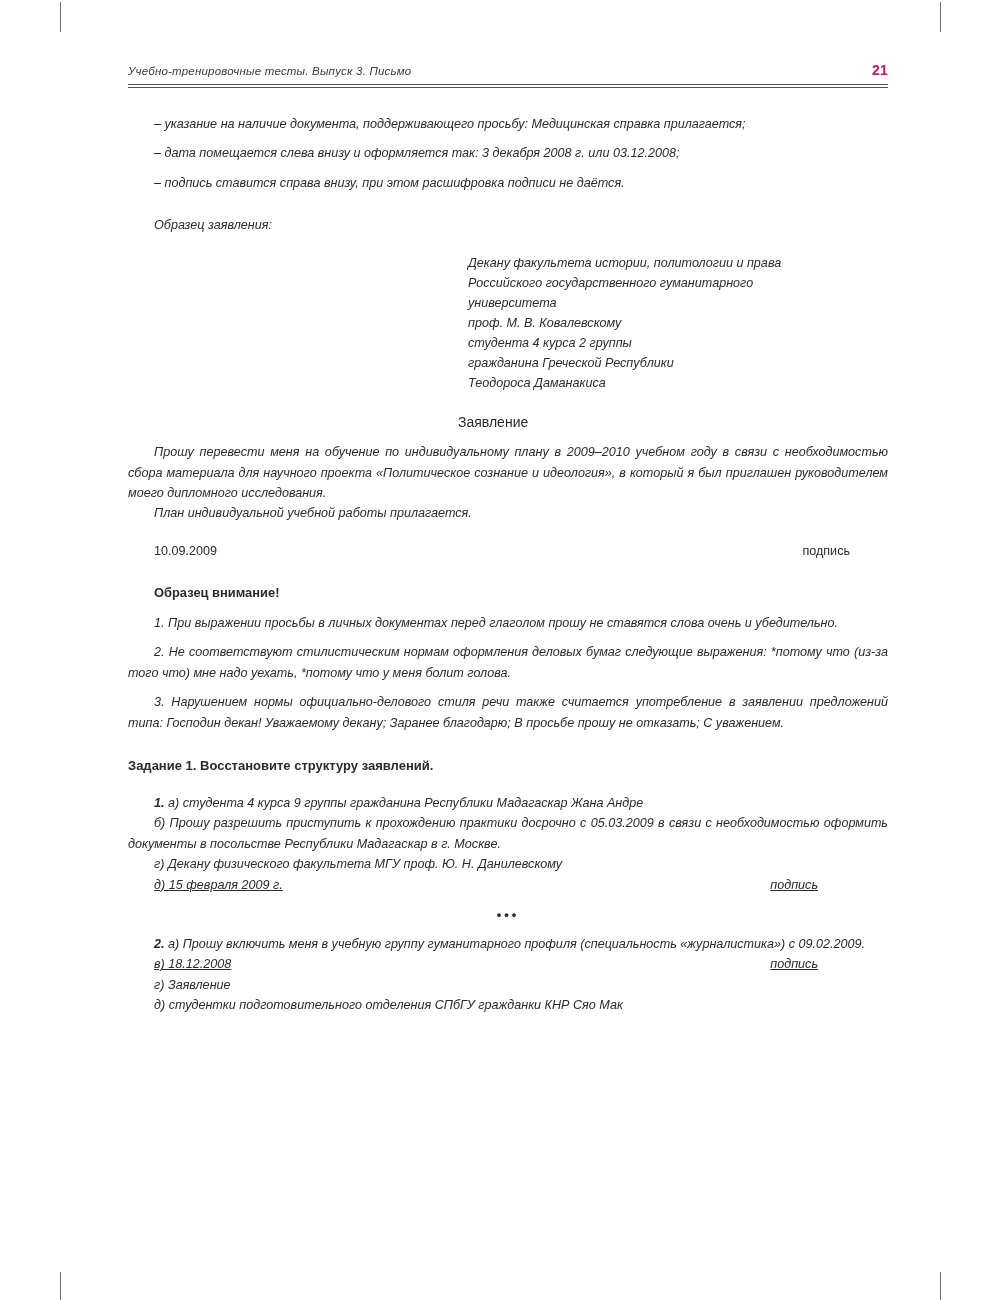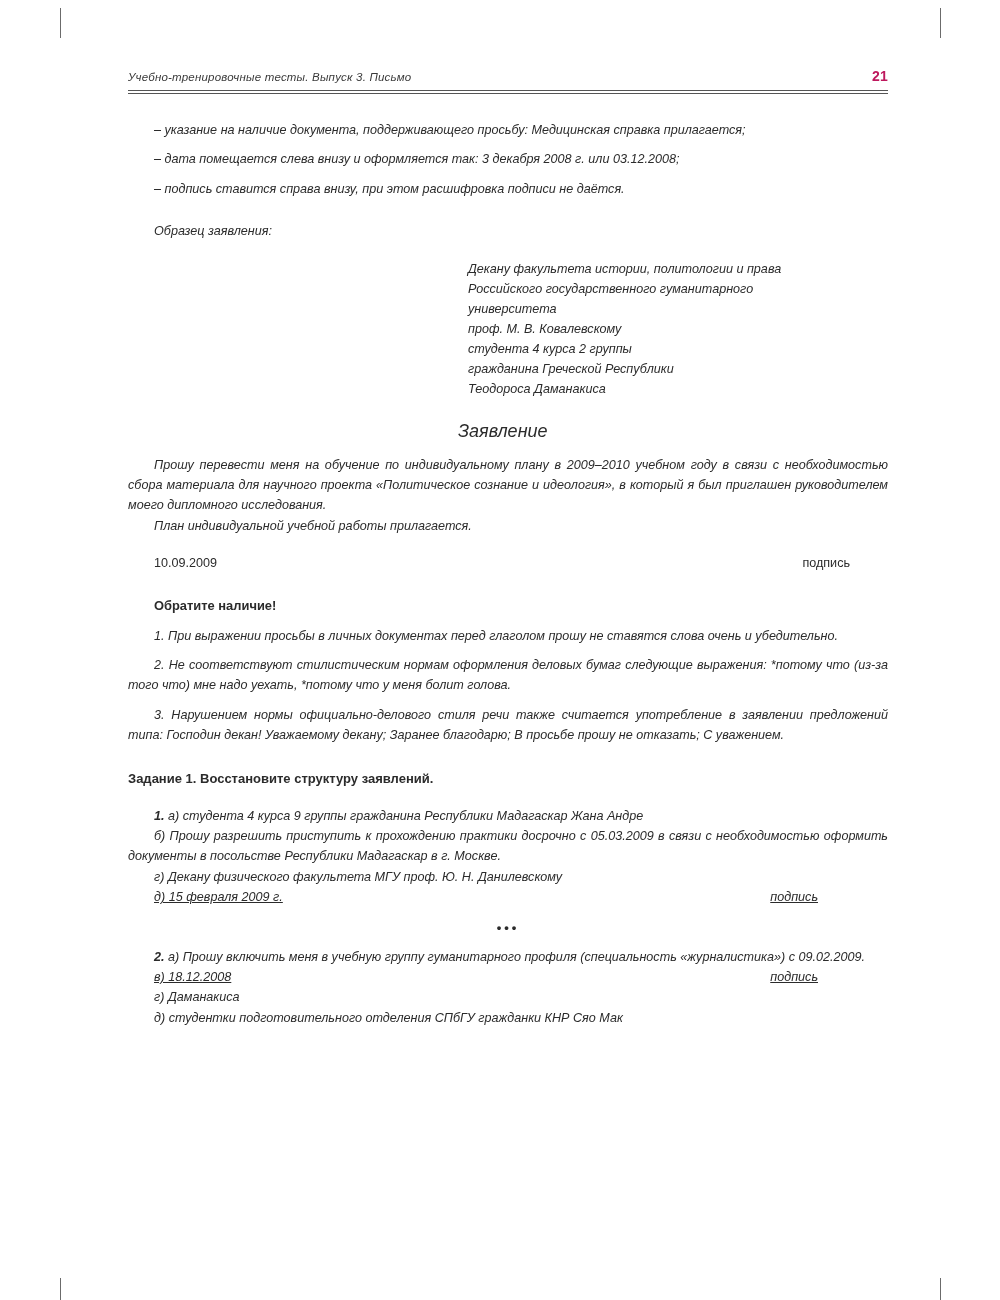--- a/index.html
+++ b/index.html
@@ -10,21 +10,21 @@
     width: 1000px;
     height: 1300px;
     background: #ffffff;
     font-family: "Liberation Sans", sans-serif;
     color: #2b2b2b;
     position: relative;
     overflow: hidden;
   }
   .page {
     position: absolute;
-    left: 0; top: 8px;
+    left: 0; top: 2px;
     width: 1000px;
     height: 1056px;
   }
   
   .crop {
     position: absolute;
     background: #6b6b6b;
   }
   .crop.v { width: 1px; height: 30px; }
 
@@ -79,22 +79,21 @@
   }
 
   .addressee {
     margin-left: 340px;
     font-style: italic;
     line-height: 1.6;
     font-size: 12.6px;
   }
   .app-title {
     margin-left: 330px;
-    font-style: italic;
-    font-size: 18px;
+    font-size: 14px;
   }
   .sig-line {
     display: flex;
     justify-content: space-between;
     font-size: 12.6px;
   }
   .sig-line .date { text-indent: 26px; }
   .sig-line .sig { margin-right: 38px; font-style: normal; }
 
   .attention {
@@ -166,21 +165,21 @@
       <p class="ind it">Прошу перевести меня на обучение по индивидуальному плану в 2009–2010 учебном году в связи с необходимостью сбора материала для научного проекта «Политическое сознание и идеология», в который я был приглашен руководителем моего дипломного исследования.</p>
       <p class="ind it">План индивидуальной учебной работы прилагается.</p>
 
       <div class="gap-md"></div>
       <div class="sig-line">
         <span class="date">10.09.2009</span>
         <span class="sig it">подпись</span>
       </div>
 
       <div class="gap-lg"></div>
-      <p class="attention">Обратите наличие!</p>
+      <p class="attention">Образец внимание!</p>
       <div class="gap-sm"></div>
       <p class="ind it">1. При выражении просьбы в личных документах перед глаголом прошу не ставятся слова очень и убедительно.</p>
       <div class="gap-sm"></div>
       <p class="ind it">2. Не соответствуют стилистическим нормам оформления деловых бумаг следующие выражения: *потому что (из-за того что) мне надо уехать, *потому что у меня болит голова.</p>
       <div class="gap-sm"></div>
       <p class="ind it">3. Нарушением нормы официально-делового стиля речи также считается употребление в заявлении предложений типа: Господин декан! Уважаемому декану; Заранее благодарю; В просьбе прошу не отказать; С уважением.</p>
 
       <div class="gap-lg"></div>
       <p class="task-title bold"><span>Задание 1.</span><span> Восстановите структуру заявлений.</span></p>
 
@@ -195,18 +194,18 @@
 
       <div class="gap-sm"></div>
       <p class="dots">•••</p>
       <div class="gap-sm"></div>
 
       <p class="ind it"><span class="num">2.</span><span> а) Прошу включить меня в учебную группу гуманитарного профиля (специальность «журналистика») с 09.02.2009.</span></p>
       <div class="sig-right">
         <span class="ind it">в) 18.12.2008</span>
         <span class="sig2 it">подпись</span>
       </div>
-      <p class="ind it">г) Даманакиса</p>
+      <p class="ind it">г) Заявление</p>
       <p class="ind it">д) студентки подготовительного отделения СПбГУ гражданки КНР Сяо Мак</p>
 
     </div>
   </div>
 </div>
 
 </body></html>

